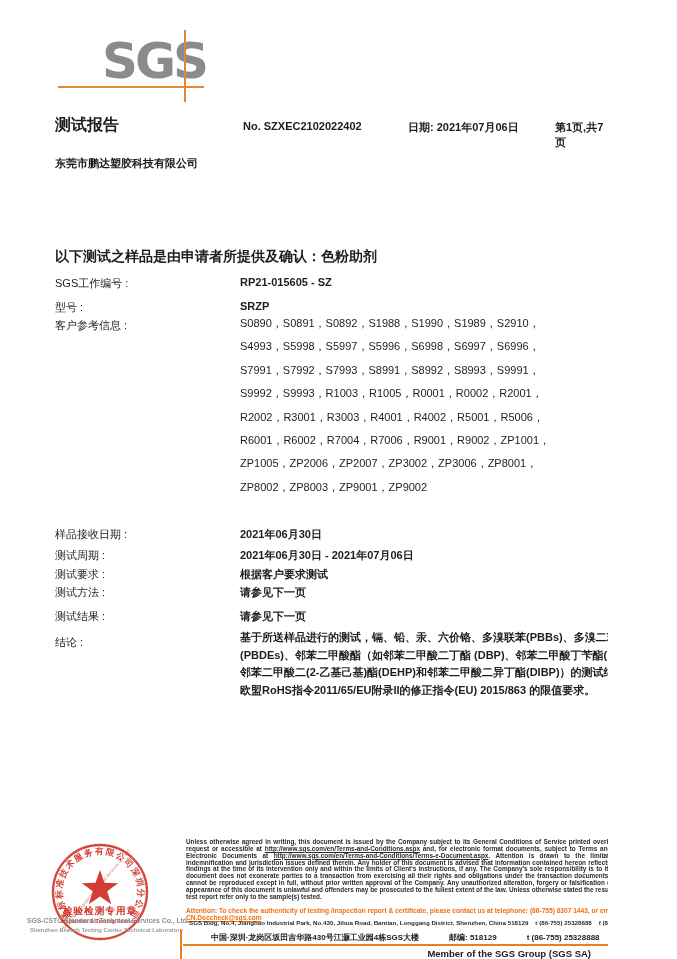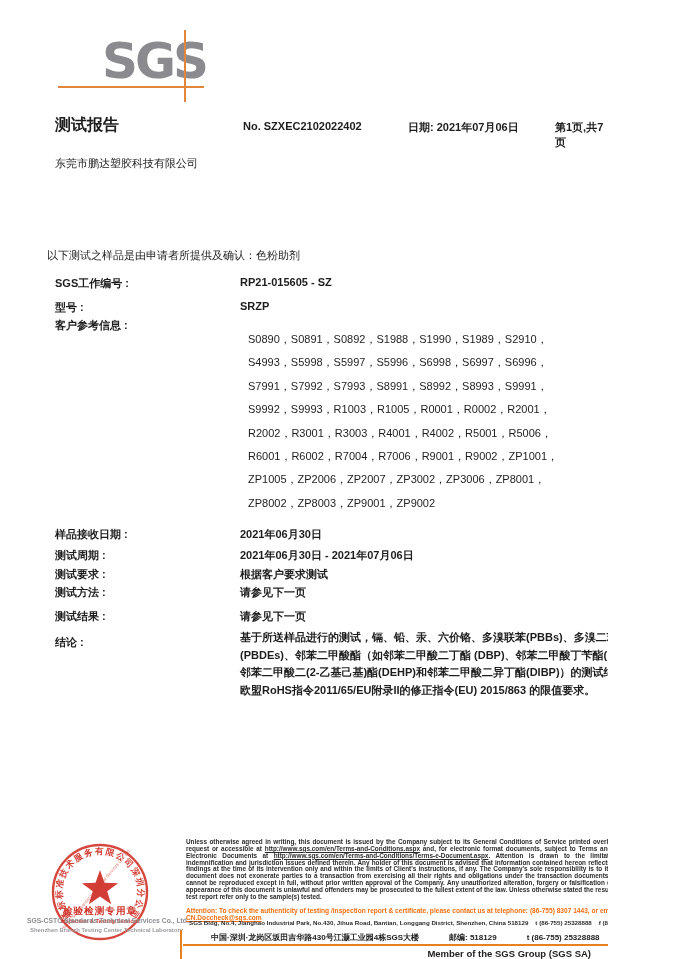--- a/index.html
+++ b/index.html
@@ -17,29 +17,29 @@
     line-height:50px;
   }
   .logo-hline { position:absolute; left:58px; top:86px; width:146px; height:2px; background:#e2863b; }
   .logo-vline { position:absolute; left:184px; top:30px; width:2px; height:72px; background:#e2863b; }
   
   .title    { position:absolute; left:55px;  top:115px; font-size:16px; font-weight:700; }
   .report-no{ position:absolute; left:215px; top:120px; font-size:11px; font-weight:600;padding-left:28px; }
   .hdr-date { position:absolute; left:408px; top:120px; font-size:11px; font-weight:600; }
   .hdr-page { position:absolute; left:555px; top:120px; font-size:11px; font-weight:600; }
   
-  .client-name { position:absolute; left:55px; top:156px; font-size:11px; font-weight:400; }
+  .client-name { position:absolute; left:55px; top:156px; font-size:11px; font-weight:700; }
   .client-addr { position:absolute; left:55px; top:180px; font-size:11px; font-weight:600; }
   
-  .sample-stmt { position:absolute; left:47px; top:248px; font-size:11px; font-weight:400; }
+  .sample-stmt { position:absolute; left:55px; top:248px; font-size:14px; font-weight:700; }
   
   .row { position:absolute; left:55px; font-size:11px; }
-  .row .lbl { font-weight:700; }
+  .row .lbl { font-weight:400; }
   .row .val { position:absolute; left:185px; white-space:nowrap; font-weight:600; }
-  .ref-lines { position:absolute; left:248px; top:312px; font-size:11px; font-weight:500;margin-top:16px; }
+  .ref-lines { position:absolute; left:240px; top:312px; font-size:11px; font-weight:500; }
   .ref-line  { line-height:23.4px; white-space:nowrap; }
   .conclusion-val {
     position:absolute; left:240px; top:629px; width:408px;
     font-size:11px; line-height:17.6px; font-weight:600;
   }
   
   .legal {
     position:absolute; left:186px; top:839px; width:473px;
     font-size:6.4px; line-height:6.85px; color:#2b2b2b; font-weight:600;
     text-align:justify;

